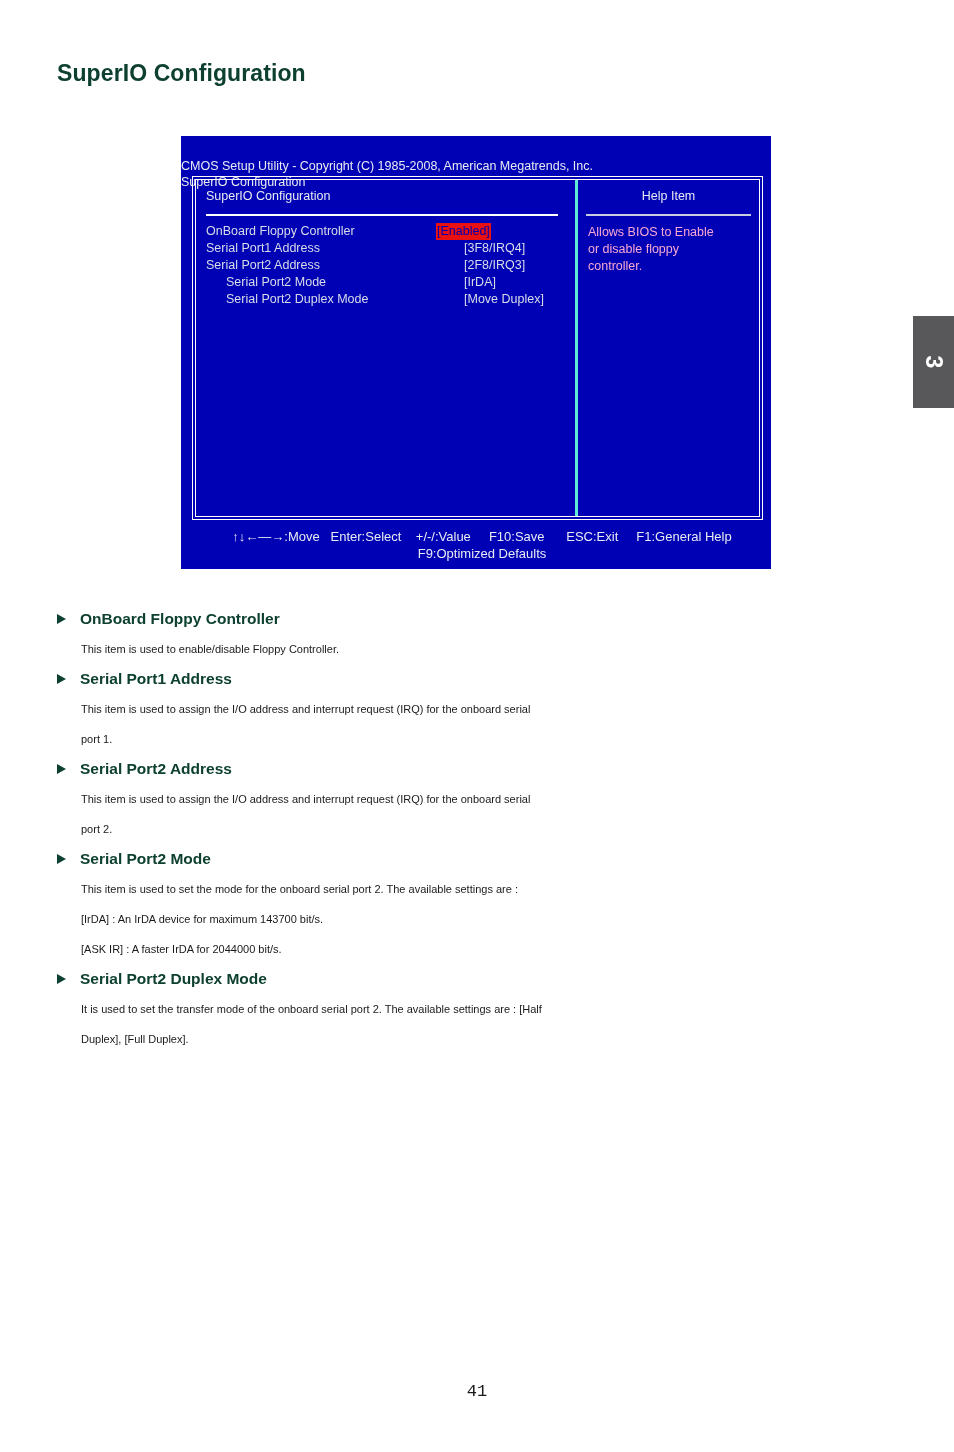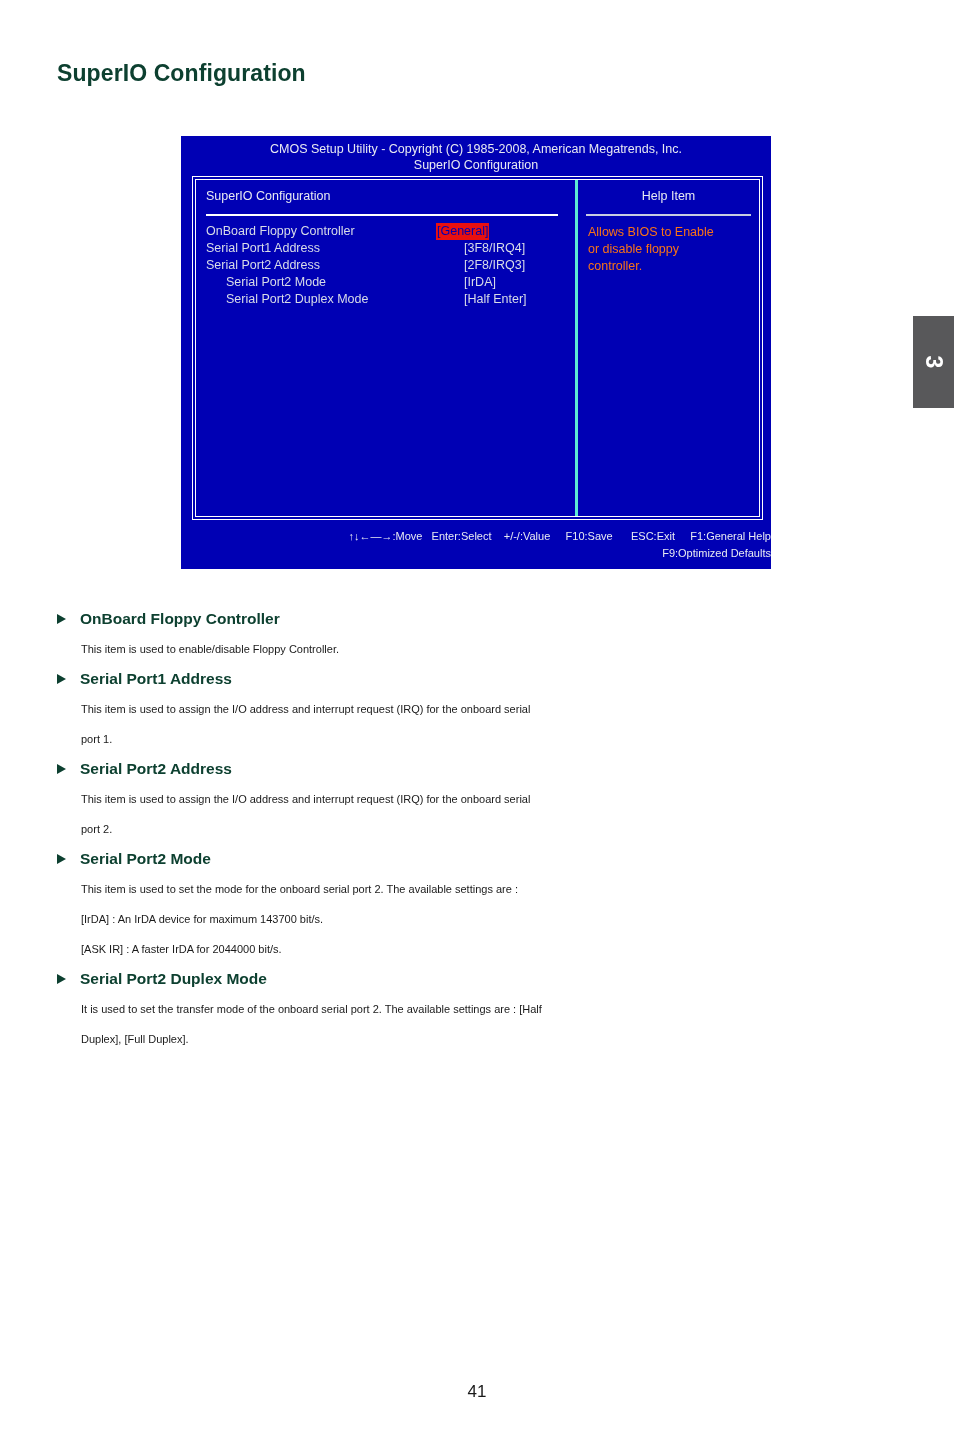--- a/index.html
+++ b/index.html
@@ -61,22 +61,22 @@
     top: 136px;
     width: 590px;
     height: 433px;
     background: #0000b4;
     color: #d8dce8;
     font-size: 12.5px;
     font-family: "Liberation Sans", sans-serif;
     box-sizing: border-box;
   }
   .bios-title {
-    text-align: center;
-    padding-top: 5px;
+    text-align: left;
+    padding-top: 22px;
     line-height: 16px;
     color: #e8eaf2;
   }
   .bios-title .line2 {
     display: block;
   }
 
   
   .bios-frame {
     position: absolute;
@@ -160,33 +160,33 @@
   .menu-value.selected {
     background: #e81010;
     color: #0000b4;
     padding: 0 1px;
   }
 
   .help-body {
     margin-top: 8px;
     padding-left: 10px;
     line-height: 17px;
-    color: #f97316;
+    color: #f9a8d4;
   }
   .help-body div { white-space: pre; }
 
   .bios-footer {
     position: absolute;
     left: 0;
     right: 0;
     top: 392px;
-    text-align: right;
+    text-align: center;
     line-height: 17px;
     color: #e8eaf2;
-    font-size: 11px;
+    font-size: 13px;
     padding-left: 12px;
   }
   .bios-footer .keys { white-space: pre; }
 
   
   .body-copy {
     position: absolute;
     left: 57px;
     top: 604px;
     width: 845px;
@@ -219,20 +219,21 @@
 
   
   .page-number {
     position: absolute;
     left: 0;
     right: 0;
     top: 1382px;
     text-align: center;
     font-size: 17px;
     color: #1a1a1a;
+    font-family: Liberation Mono, monospace;
   }
 </style>
 </head>
 <body>
 
 <div class="page-title">SuperIO Configuration</div>
 
 <div class="side-tab">
   <div class="side-tab-number">3</div>
 </div>
@@ -248,41 +249,41 @@
     <div class="bios-frame-inner">
 
       <div class="bios-main">
         <div class="section-head">SuperIO Configuration</div>
         <div class="rule"></div>
 
         <div class="menu">
 
           <div class="menu-row">
             <span class="menu-label">OnBoard Floppy Controller</span>
-            <span class="menu-value selected">[General]</span>
+            <span class="menu-value selected">[Enabled]</span>
           </div>
 
           <div class="menu-row">
             <span class="menu-label">Serial Port1 Address</span>
             <span class="menu-value">[3F8/IRQ4]</span>
           </div>
 
           <div class="menu-row">
             <span class="menu-label">Serial Port2 Address</span>
             <span class="menu-value">[2F8/IRQ3]</span>
           </div>
 
           <div class="menu-row">
             <span class="menu-label indent">Serial Port2 Mode</span>
             <span class="menu-value">[IrDA]</span>
           </div>
 
           <div class="menu-row">
             <span class="menu-label indent">Serial Port2 Duplex Mode</span>
-            <span class="menu-value">[Half Enter]</span>
+            <span class="menu-value">[Move Duplex]</span>
           </div>
 
         </div>
       </div>
 
       <div class="bios-help">
         <div class="help-head">Help Item</div>
         <div class="help-rule"></div>
         <div class="help-body">
           <div>Allows BIOS to Enable</div>

